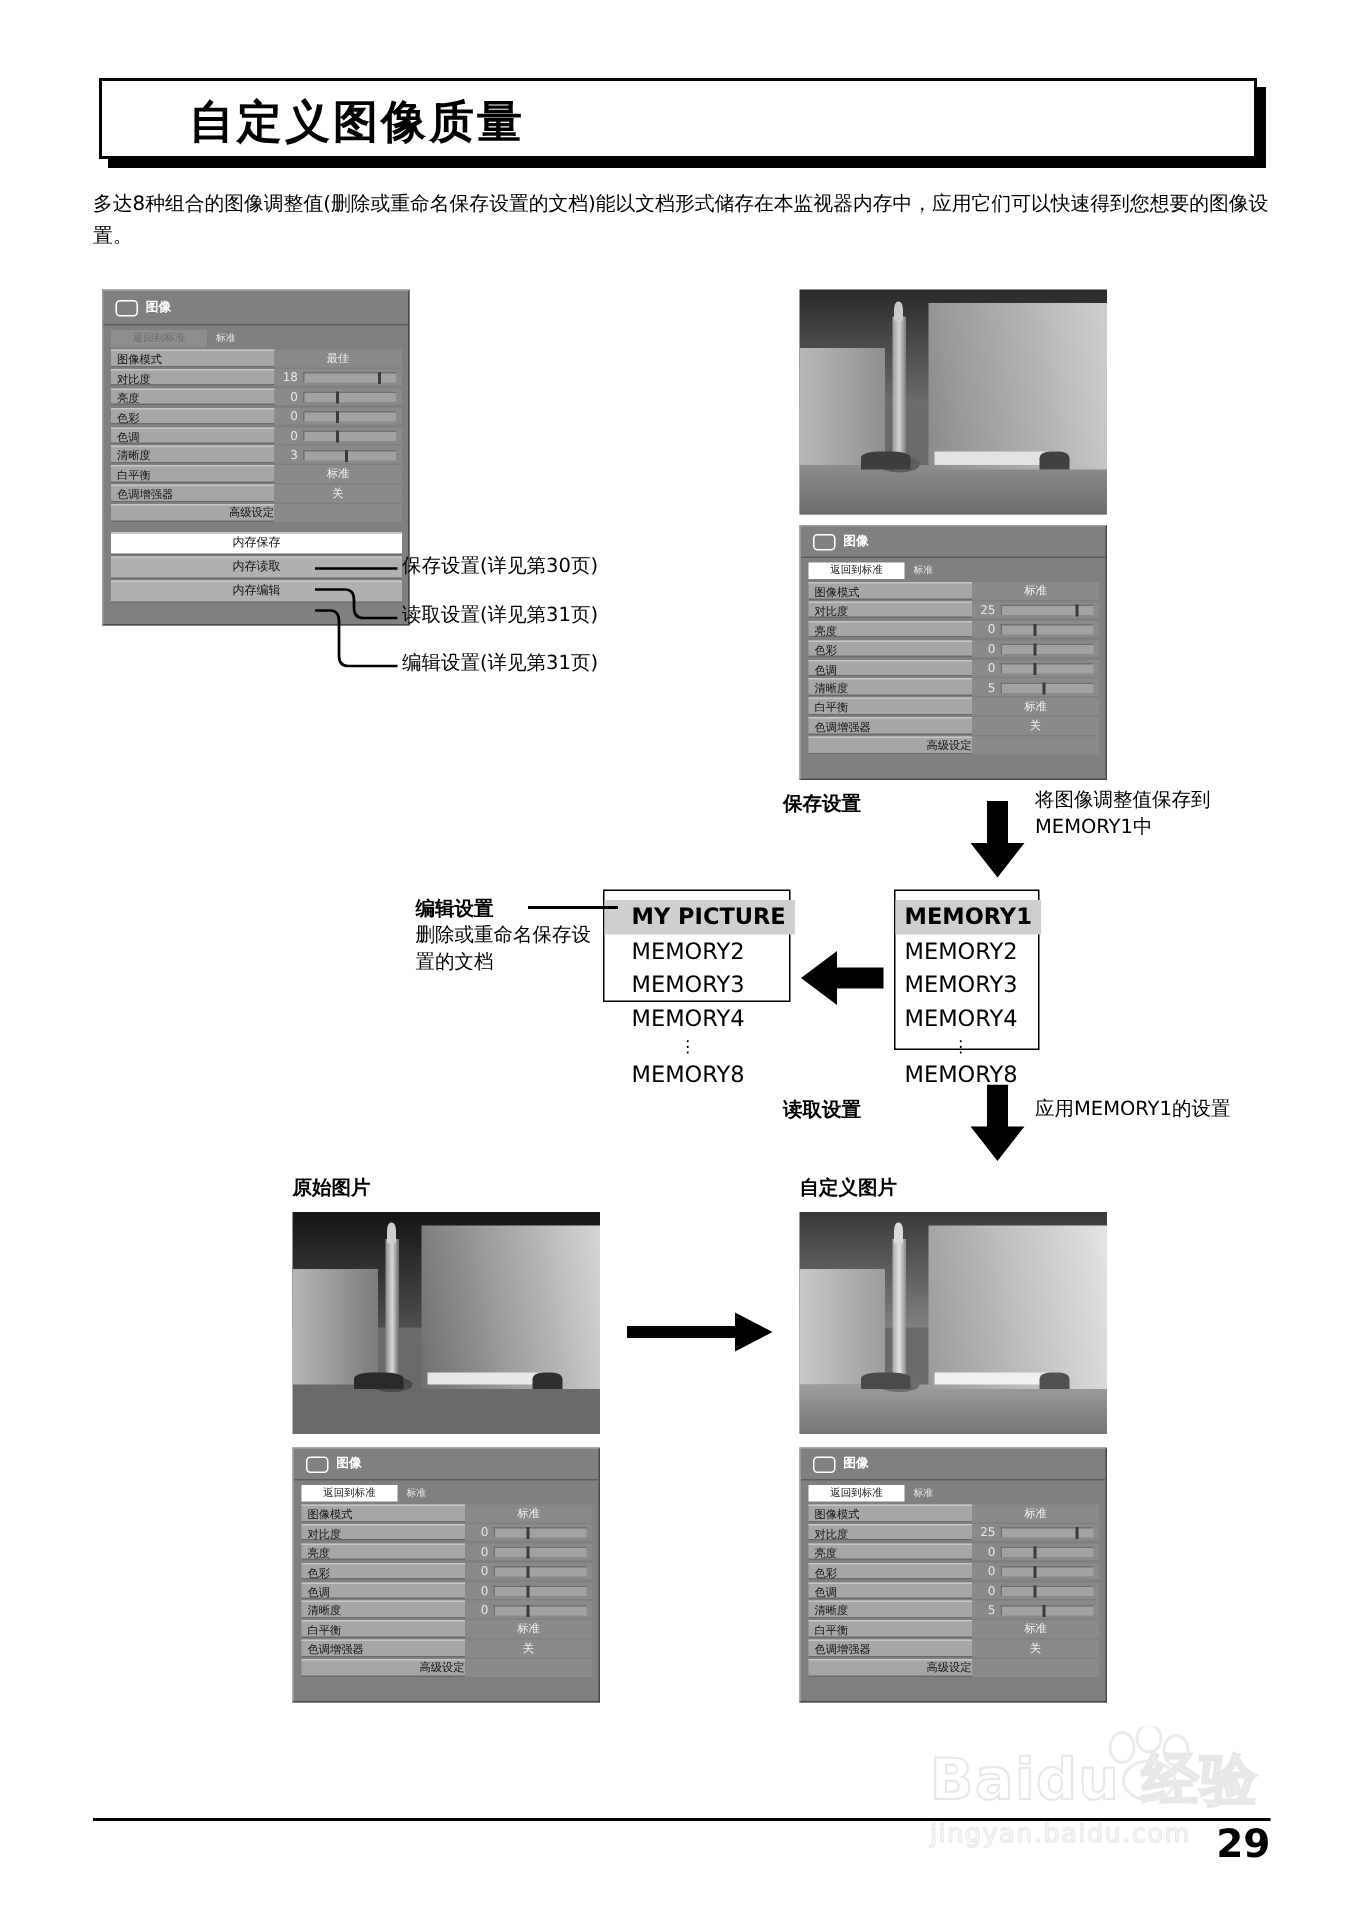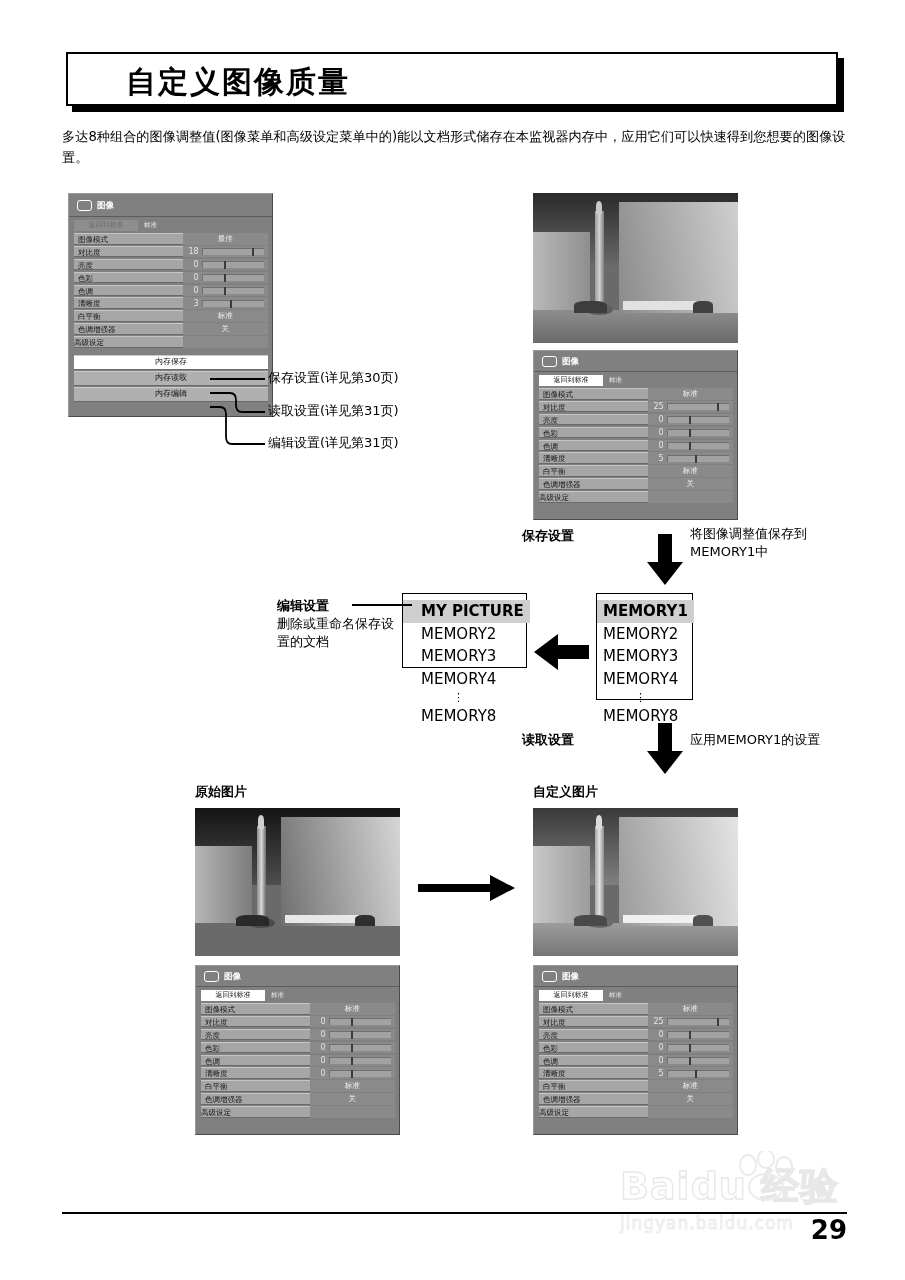--- a/index.html
+++ b/index.html
@@ -79,21 +79,21 @@
     position:relative;flex:1 1 auto;height:6px;background:#a2a2a2;
     margin-right:4px;
     border-top:1px solid #707070;border-left:1px solid #707070;
   }
   .bar .knob{
     position:absolute;top:-1px;width:2px;height:8px;background:#3b3b3b;
   }
   .advrow{display:flex;height:12px;margin-top:1.5px;}
   .advbtn{
     flex:0 0 56%;background:#a6a6a6;color:#111;font-size:7.5px;
-    line-height:12px;text-align:left;
+    line-height:12px;text-align:right;
     border-top:1px solid #c6c6c6;border-bottom:1px solid #6a6a6a;font-family:Liberation Mono, monospace;
   }
   .advfill{flex:1 1 auto;background:#8a8a8a;}
 
   .membtns{margin-top:7px;}
   .membtn{
     height:12.5px;margin-bottom:1.5px;
     font-size:8px;line-height:12.5px;text-align:center;
     border-top:1px solid #c9c9c9;border-bottom:1px solid #6a6a6a;
   }
@@ -197,21 +197,21 @@
   #wm-paw{
     position:absolute;left:112px;top:-14px;width:70px;height:52px;
   }
 </style>
 </head>
 <body>
 
 <div class="abs" id="title-banner"></div>
 <div class="abs" id="page-title">自定义图像质量</div>
 
-<div class="abs" id="intro">多达8种组合的图像调整值(图像菜单和高级设定菜单中的)能以文档形式储存在本监视器内存中，应用它们可以快速得到您想要的图像设置。</div>
+<div class="abs" id="intro">多达8种组合的图像调整值(删除或重命名保存设置的文档)能以文档形式储存在本监视器内存中，应用它们可以快速得到您想要的图像设置。</div>
 
 <div class="abs osd" id="osd-main">
   <div class="osd-head">
     <span class="pic-icon"></span>
     <span class="ttl">图像</span>
   </div>
   <div class="osd-body">
     <div class="resetrow">
       <div class="resetbtn dim">返回到标准</div>
       <div class="resetval">标准</div>

